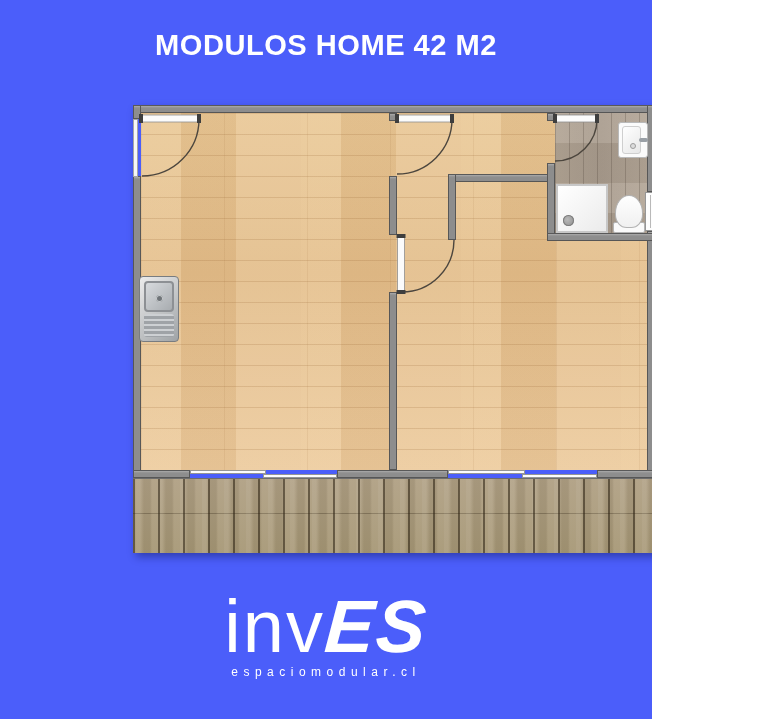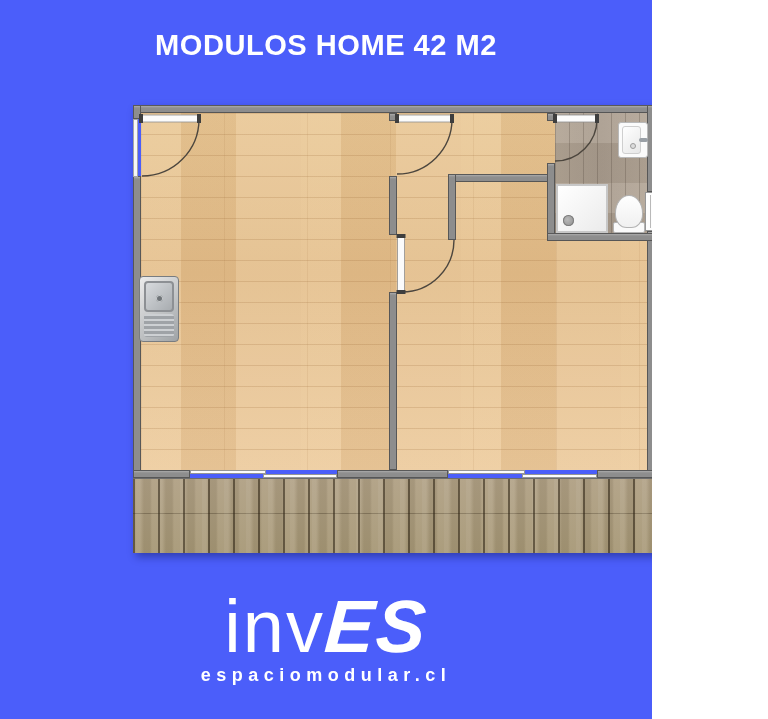--- a/index.html
+++ b/index.html
@@ -133,21 +133,21 @@
     position:absolute; left:480px; top:117px; width:32px; height:11px;
     background:#fafafa; border:1px solid #b3b3b3; border-radius:2px;
   }
 
   
   .logo { position:absolute; left:0; width:100%; top:590px; text-align:center; color:#ffffff; }
   .logo-word { font-size:74px; line-height:1.0; letter-spacing:2px; }
   .logo-light { font-weight:300; }
   .logo-bold  { font-weight:800; font-style:italic; display:inline-block; transform:skewX(-4deg); }
   .logo-sub {
-    margin-top:1px; font-size:18px; font-weight:700;
+    margin-top:1px; font-size:12px; font-weight:400;
     letter-spacing:5.5px; text-transform:lowercase;
   }
 </style>
 </head>
 <body>
 
 <div class="canvas">
 
   <div class="title">MODULOS HOME 42 M2</div>
 

